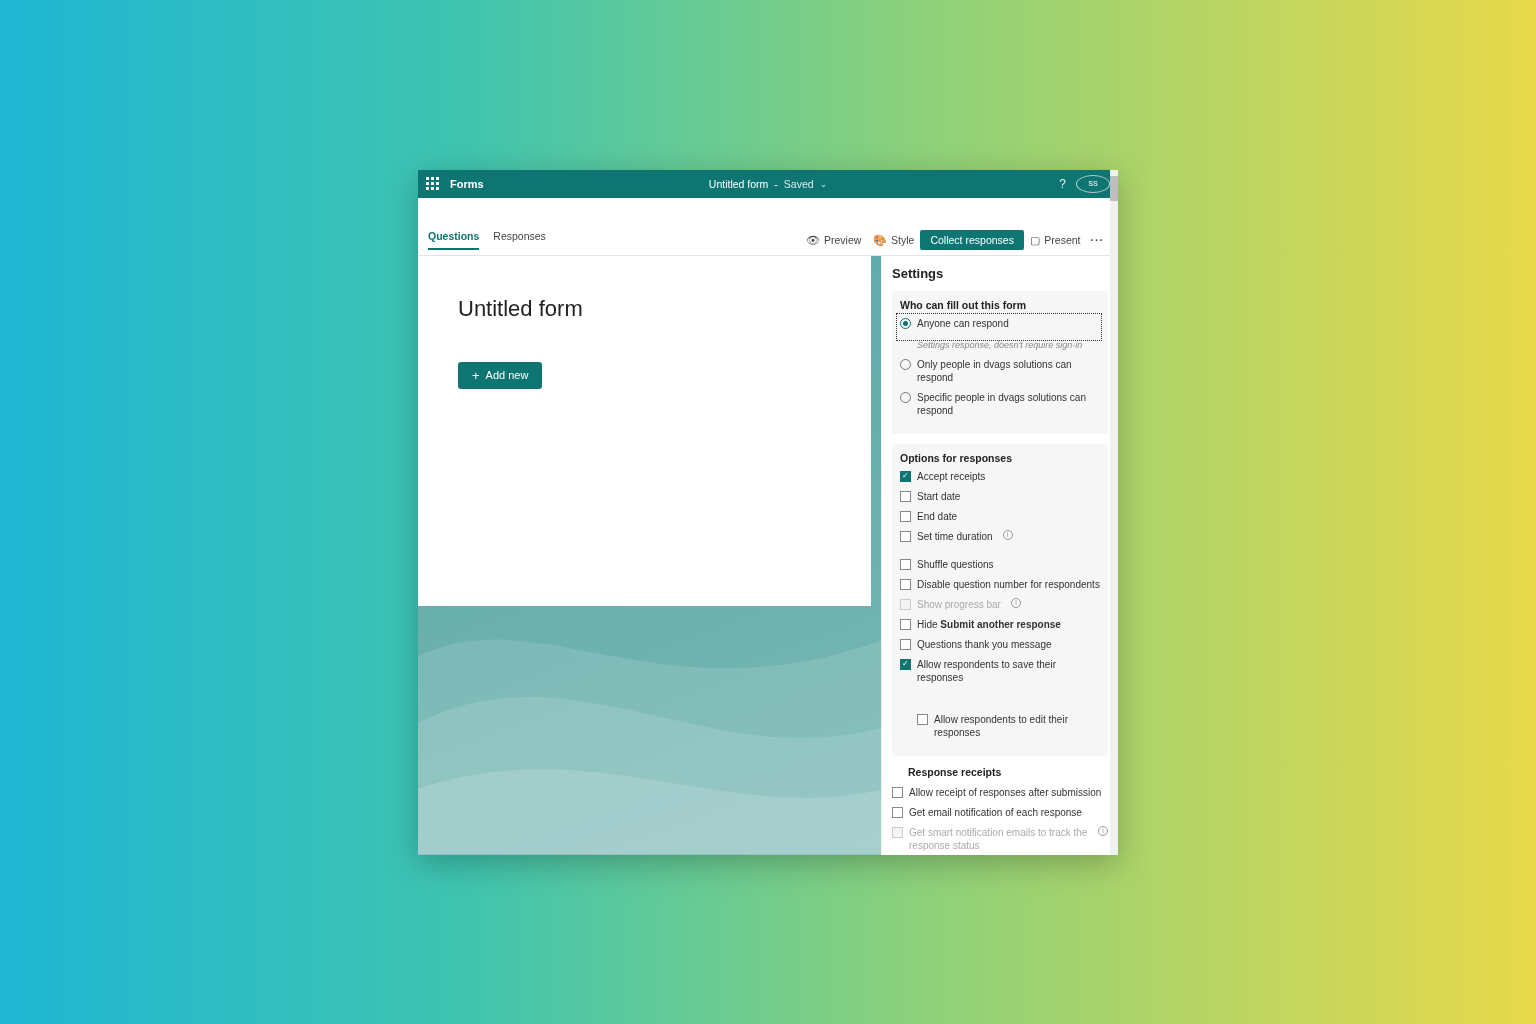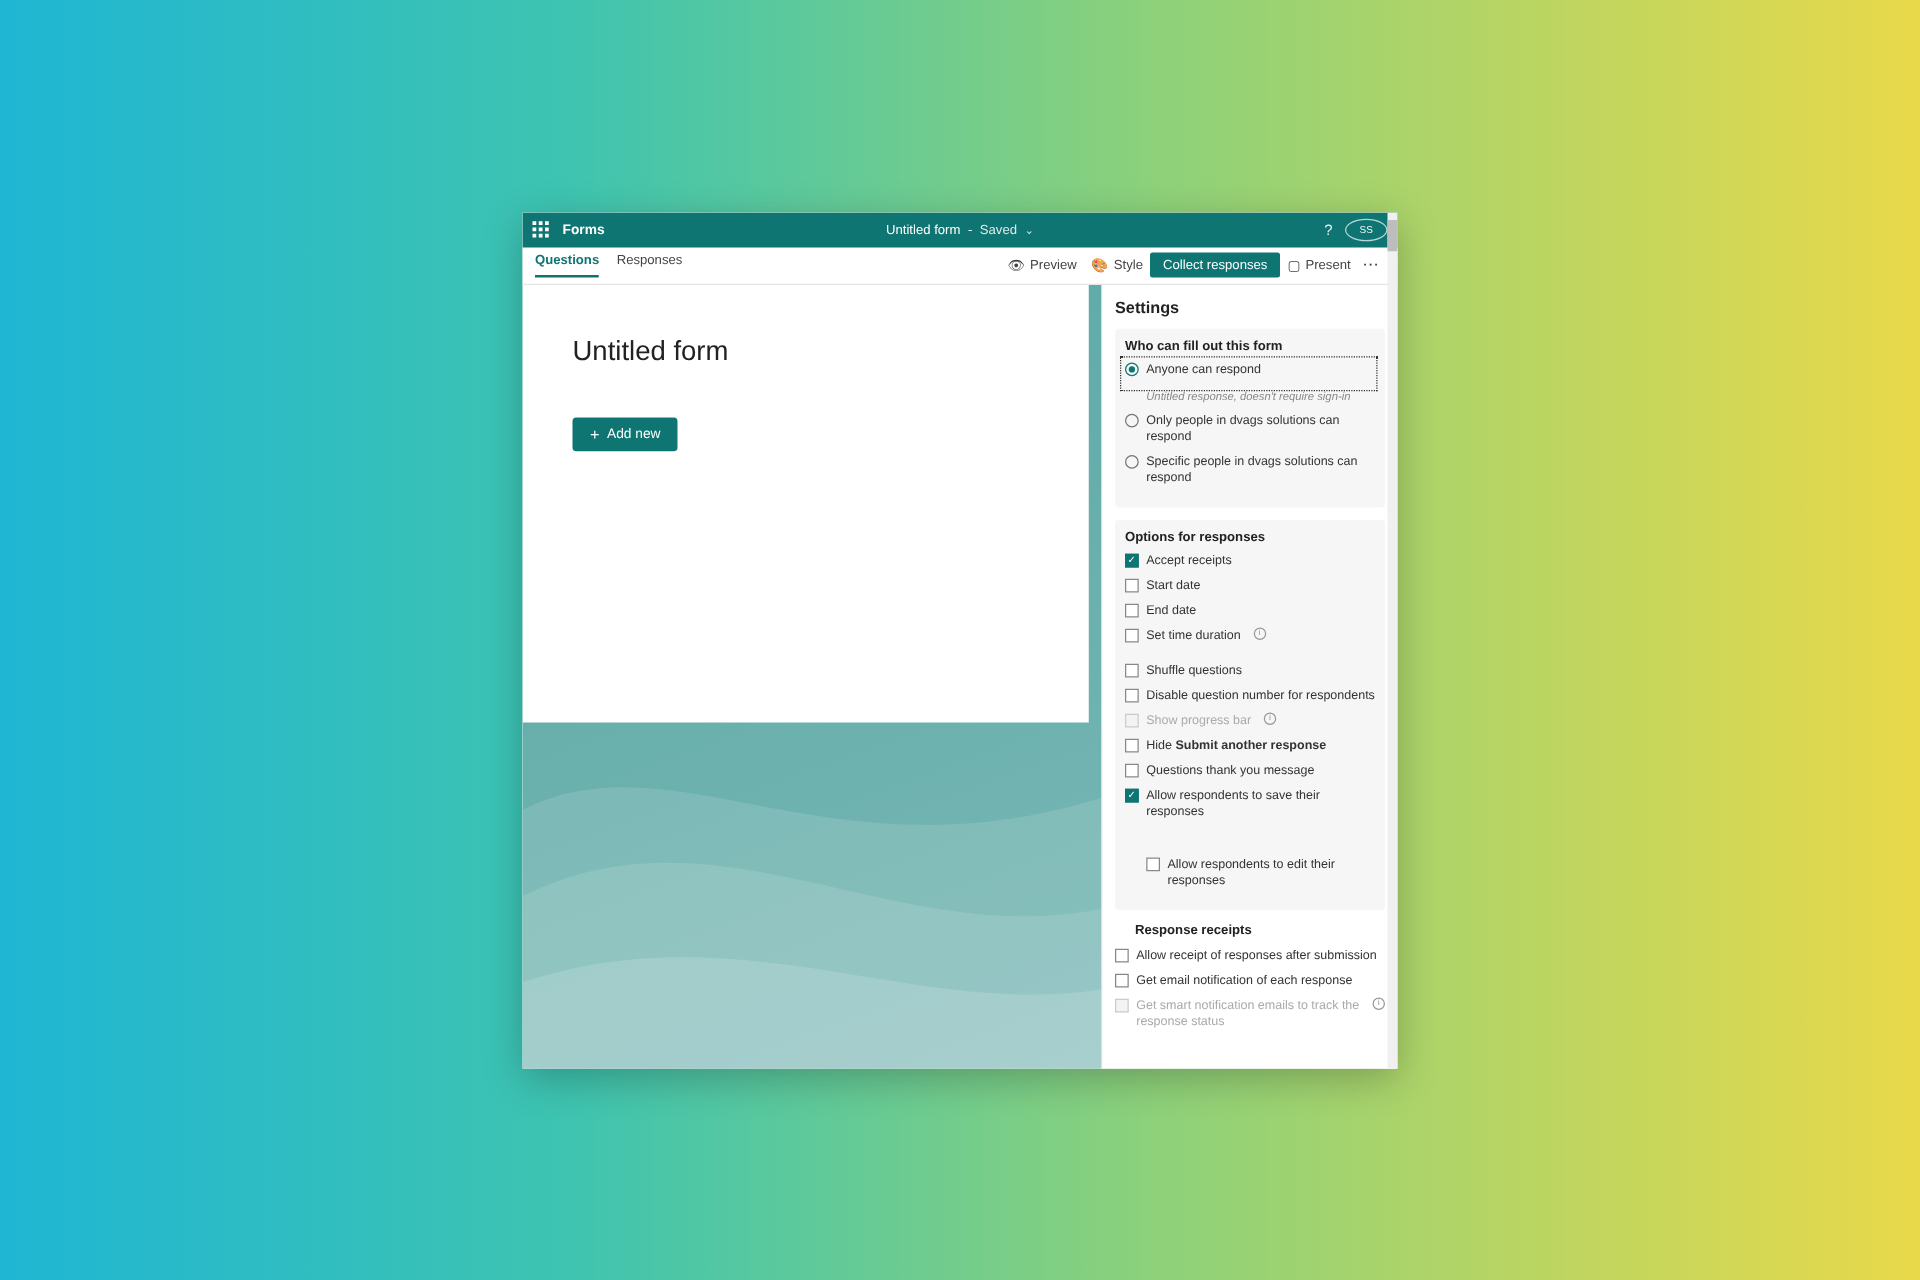--- a/index.html
+++ b/index.html
@@ -62,33 +62,35 @@
   }
   .avatar {
     width: 34px; height: 18px;
     border: 1px solid rgba(255,255,255,0.7);
     border-radius: 50%;
     font-size: 8px;
     display: flex;
     align-items: center;
     justify-content: center;
     color: #fff;
+    font-family: Liberation Mono, monospace;
   }
   .help-icon { font-size: 12px; opacity: 0.9; }
 
   
   .toolbar {
     height: 30px;
     border-bottom: 1px solid #e5e5e5;
     display: flex;
     align-items: center;
     padding: 0 10px;
     font-size: 10.5px;
     color: #444;
     background: #fff;
+    margin-top: 28px;
   }
   .tabs { display: flex; gap: 14px; }
   .tab { padding-bottom: 6px; cursor: pointer; }
   .tab.active { color: #0e7572; border-bottom: 2px solid #0e7572; font-weight: 600; }
   .toolbar .spacer { flex: 1; }
   .tool-btn { display: flex; align-items: center; gap: 4px; cursor: pointer; padding: 3px 6px; border-radius: 2px; }
   .tool-btn .ico { font-size: 11px; }
   .collect-btn {
     background: #0e7572;
     color: #fff;
@@ -347,21 +349,21 @@
 
       <div class="panel">
         <div class="panel-title">Who can fill out this form</div>
 
         <div class="radio-focus">
           <div class="radio-row">
             <div class="radio selected"></div>
             <div>Anyone can respond</div>
           </div>
         </div>
-        <div class="sub-note">Untitled response, doesn't require sign-in</div>
+        <div class="sub-note">Settings response, doesn't require sign-in</div>
 
         <div class="radio-row">
           <div class="radio"></div>
           <div>Only people in dvags solutions can respond</div>
         </div>
 
         <div class="radio-row">
           <div class="radio"></div>
           <div>Specific people in dvags solutions can respond</div>
         </div>

